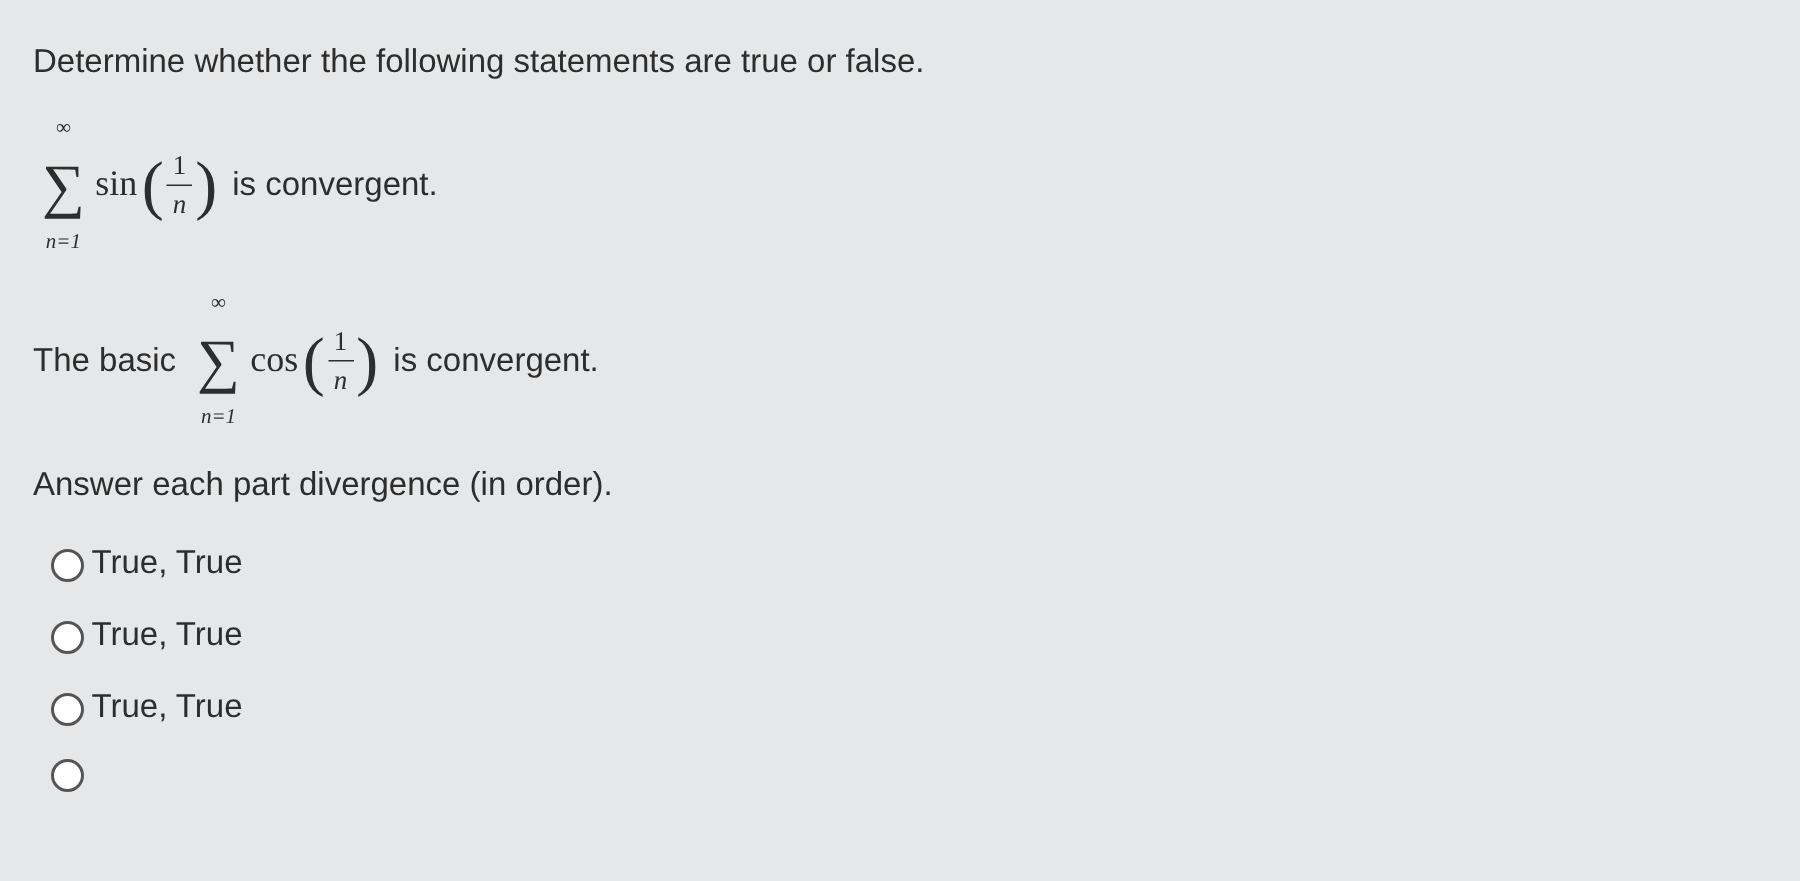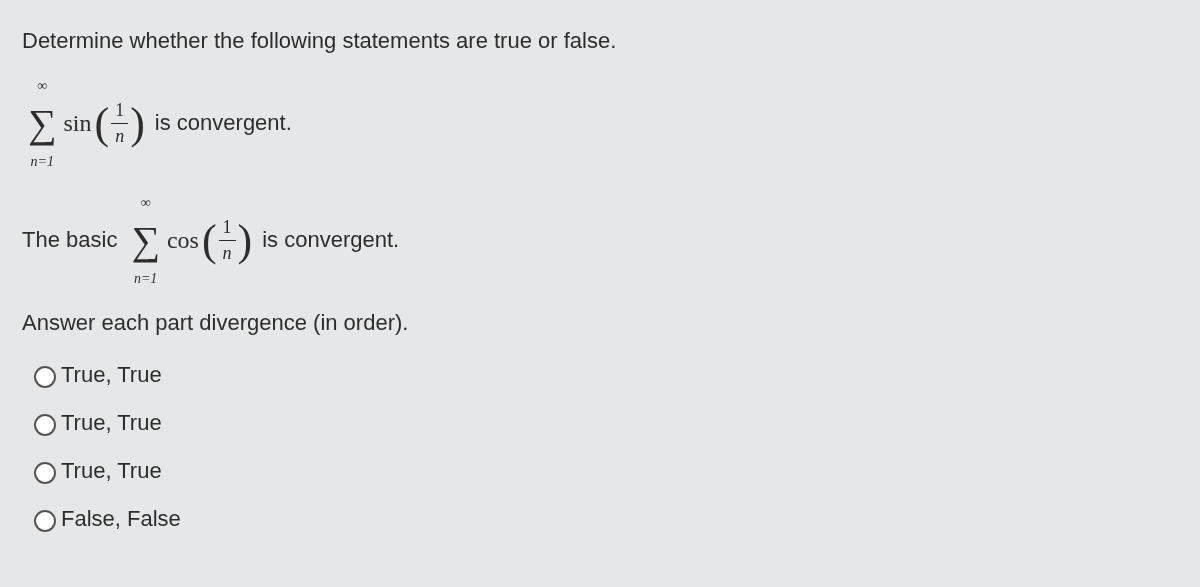--- a/index.html
+++ b/index.html
@@ -97,15 +97,14 @@
   <label class="option">
     <span class="radio"></span>
     <span>True, True</span>
   </label>
   <label class="option">
     <span class="radio"></span>
     <span>True, True</span>
   </label>
   <label class="option">
     <span class="radio"></span>
-    <span>False, False</span>
   </label>
 </div>
 
 </body></html>

